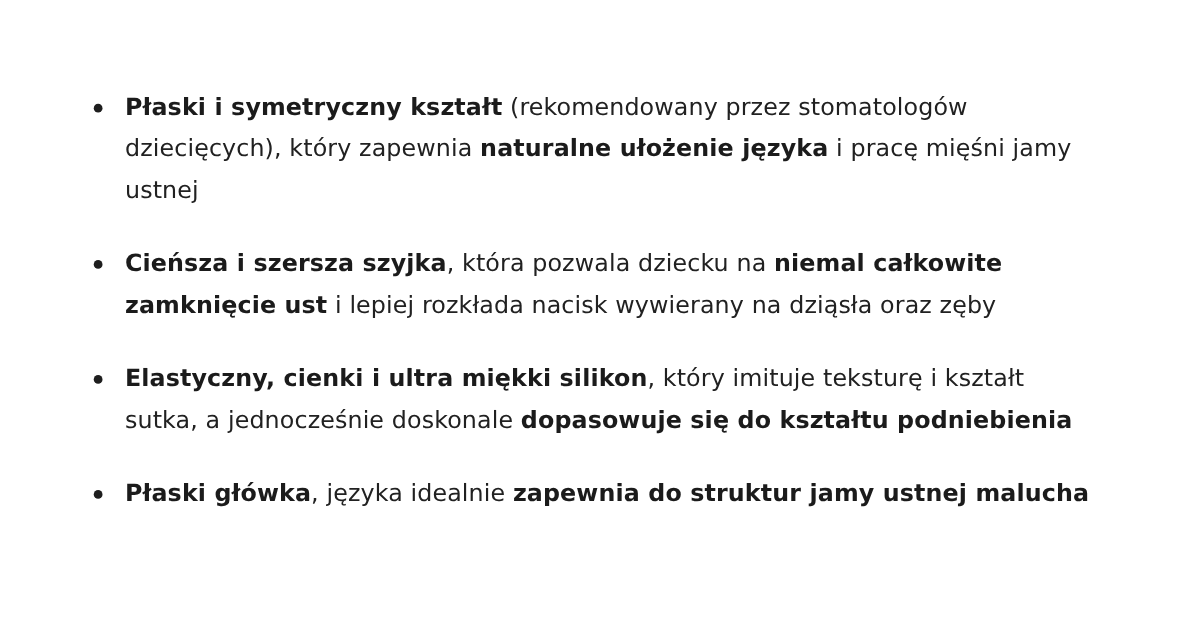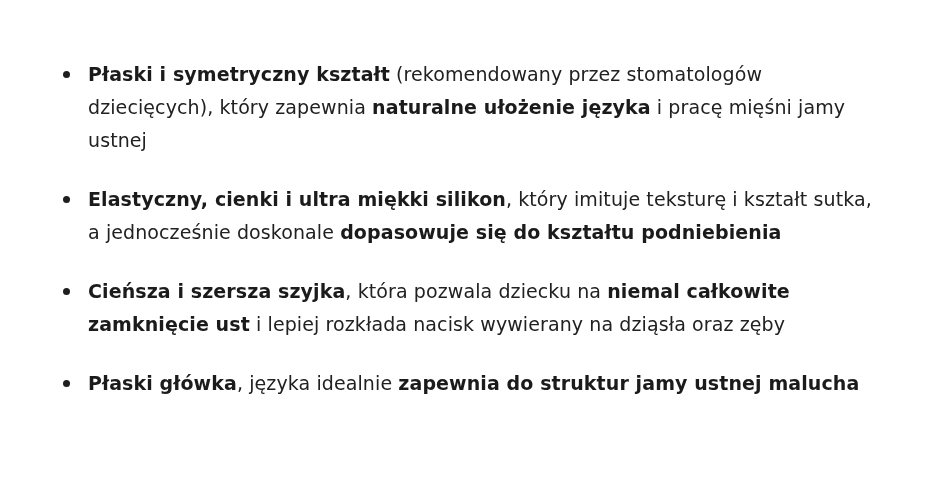--- a/index.html
+++ b/index.html
@@ -13,21 +13,21 @@
     overflow: hidden;
     font-family: "DejaVu Sans", "Liberation Sans", sans-serif;
     color: #212121;
   }
   .content {
     padding: 58px 60px 0 62px;
     box-sizing: border-box;
   }
   ul.feature-list {
     list-style: none;
-    margin: 0;
+    margin: 12px;
     padding: 0;
     font-size: 19px;
     line-height: 33px;
   }
   ul.feature-list li {
     position: relative;
     padding-left: 26px;
     max-width: 800px;
     margin: 0 0 26px 0;
     letter-spacing: 0.1px;
@@ -46,17 +46,17 @@
     font-weight: 700;
     color: #1b1b1b;
   }
 </style>
 </head>
 <body>
 
 <div class="content">
   <ul class="feature-list">
       <li><strong>Płaski i symetryczny kształt</strong><span> (rekomendowany przez stomatologów dziecięcych), który zapewnia </span><strong>naturalne ułożenie języka</strong><span> i pracę mięśni jamy ustnej</span></li>
+      <li><strong>Cieńsza i szersza szyjka</strong><span>, która pozwala dziecku na </span><strong>niemal całkowite zamknięcie ust</strong><span> i lepiej rozkłada nacisk wywierany na dziąsła oraz zęby</span></li>
       <li><strong>Elastyczny, cienki i ultra miękki silikon</strong><span>, który imituje teksturę i kształt sutka, a jednocześnie doskonale </span><strong>dopasowuje się do kształtu podniebienia</strong></li>
-      <li><strong>Cieńsza i szersza szyjka</strong><span>, która pozwala dziecku na </span><strong>niemal całkowite zamknięcie ust</strong><span> i lepiej rozkłada nacisk wywierany na dziąsła oraz zęby</span></li>
       <li><strong>Płaski główka</strong><span>, języka idealnie </span><strong>zapewnia do struktur jamy ustnej malucha</strong></li>
     </ul>
 </div>
 
 </body></html>

